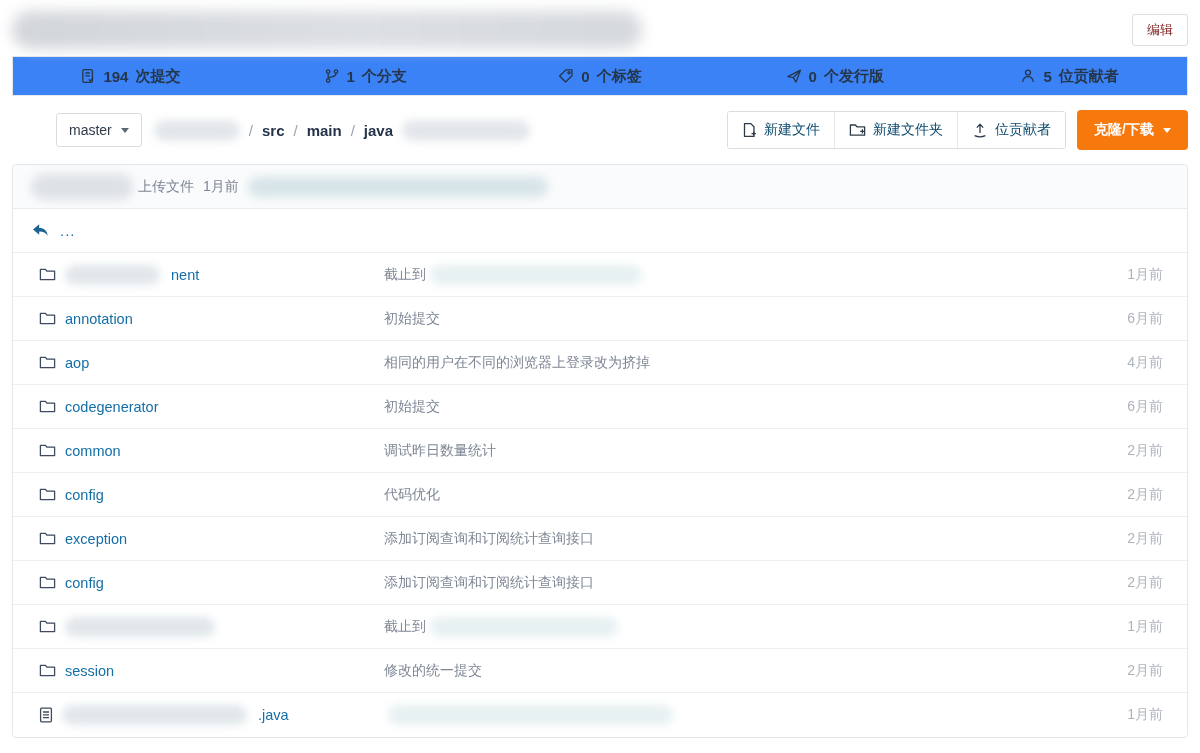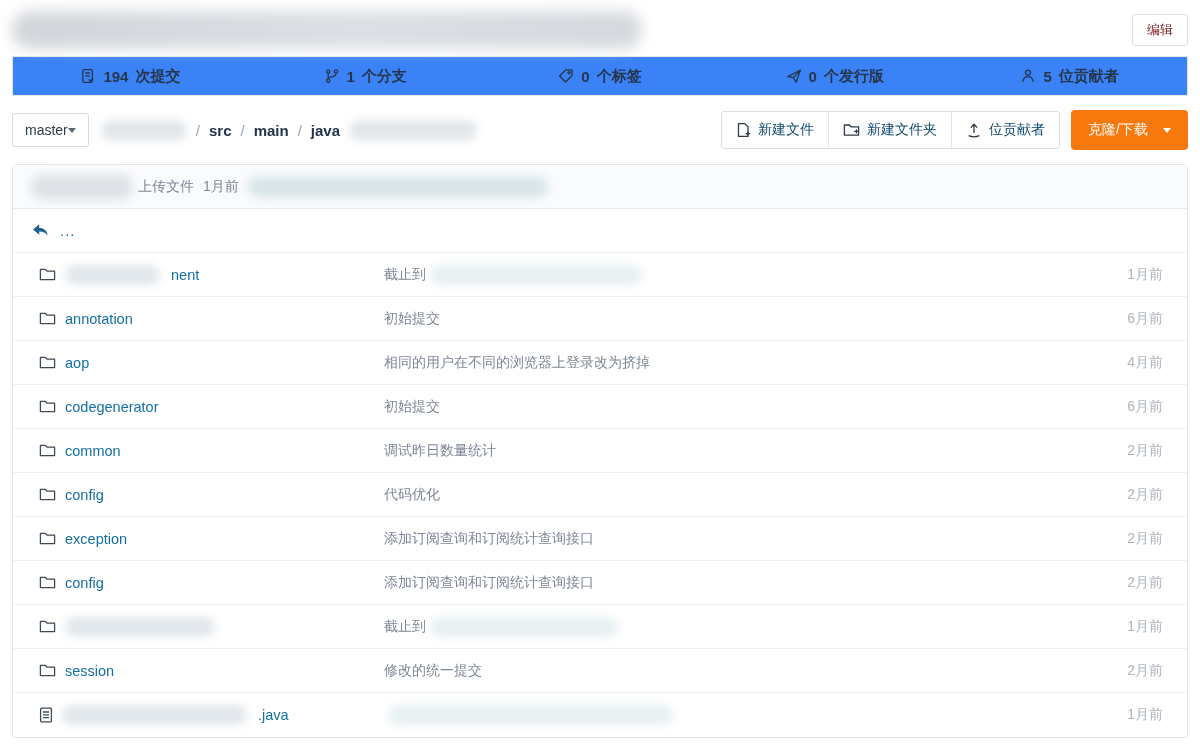--- a/index.html
+++ b/index.html
@@ -17,35 +17,35 @@
   
   .stats-bar { display:flex; border:1px solid #e5e7ea; border-radius:0; background:#3b82f6; height:40px; }
   .stat { flex:1; display:flex; align-items:center; justify-content:center; gap:7px;
     font-size:15px; font-weight:bold; color:#25364a; cursor:pointer; }
   .stat svg { display:block; }
 
   
   .toolbar { display:flex; align-items:center; justify-content:space-between; margin:14px 0; height:40px; }
   .toolbar-left { display:flex; align-items:center; gap:12px; }
   .branch-btn { border:1px solid #d8dce1; border-radius:3px; background:#fff; padding:8px 12px;
-    font-size:14px; color:#2f3b49; display:flex; align-items:center; cursor:pointer; }
+    font-size:14px; color:#2f3b49; display:flex; align-items:center; gap:9px; cursor:pointer;margin-left:44px; }
   .caret { width:0; height:0; border:4.5px solid transparent; border-top:5.5px solid #5a6673; margin-top:5px; }
   .breadcrumb { display:flex; align-items:center; gap:9px; font-size:15px; font-weight:bold; color:#24344a; }
   .crumb-sep { color:#9aa2ad; font-weight:normal; }
   .crumb-blur { height:21px; border-radius:10px; background:#e3e7eb; filter:blur(4px); }
   .crumb-blur.b1 { width:86px; }
   .crumb-blur.b2 { width:128px; }
 
   .toolbar-right { display:flex; align-items:center; gap:11px; }
   .btn-group { display:flex; border:1px solid #dadde2; border-radius:3px; overflow:hidden; background:#fff; }
   .group-btn { display:flex; align-items:center; gap:7px; padding:9px 14px; font-size:14px;
     color:#0c4a6e; background:#fff; border:none; border-left:1px solid #e2e5e9; cursor:pointer; }
   .group-btn:first-child { border-left:none; }
-  .clone-btn { border:none; color:#fff; font-size:14px; font-weight:normal; padding:11px 17px;
-    border-radius:4px; display:flex; align-items:center; gap:15px; cursor:pointer; }
+  .clone-btn { border:none; color:#fff; font-size:14px; font-weight:bold; padding:11px 17px;
+    border-radius:4px; display:flex; align-items:center; gap:9px; cursor:pointer; }
   .clone-btn .caret { border-top-color:#fff; }
 
   
   .file-table { border:1px solid #e3e6e9; border-radius:4px; overflow:hidden; background:#fff; }
   .commit-header { height:44px; background:#fafbfc; border-bottom:1px solid #e9ebee;
     display:flex; align-items:center; padding:0 18px; gap:9px; font-size:14px; color:#7c8694; }
   .hdr-blur-user { width:102px; height:26px; background:#dee2e7; border-radius:13px; filter:blur(5px); margin-right:-4px; }
   .hdr-blur-msg { width:300px; height:20px; background:#d6e4e8; border-radius:10px; filter:blur(5px); }
 
   .parent-row { height:44px; border-bottom:1px solid #edeff2; display:flex; align-items:center;

